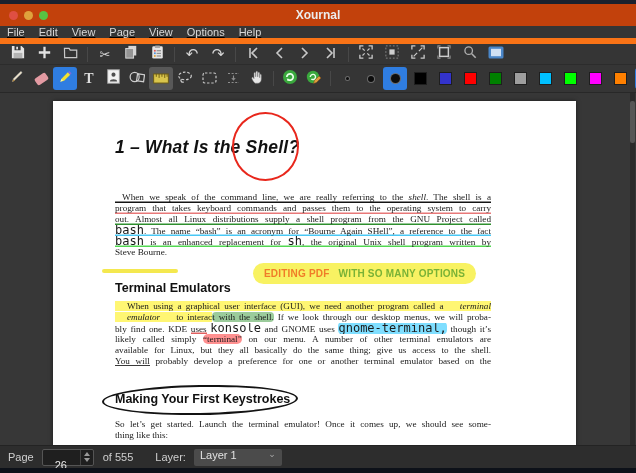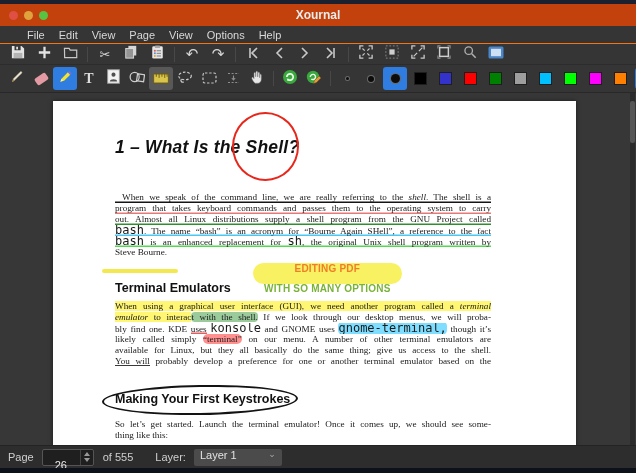--- a/index.html
+++ b/index.html
@@ -9,22 +9,22 @@
 
   
   .screen-strip-top { height:4px; background:#1b212e; }
   .screen-strip-bottom { position:absolute; left:0; bottom:0; width:100%; height:5px; background:#0d1119; }
   .titlebar { height:22px; background:#c2410c; display:flex; align-items:center; position:relative; }
   .traffic { display:flex; gap:6px; margin-left:9px; }
   .tl { width:9px; height:9px; border-radius:50%; }
   .tl.red{ background:#df4f43; } .tl.yellow{ background:#dfa23c; } .tl.green{ background:#58c243; }
   .win-title { position:absolute; left:0; right:0; text-align:center; color:#ececec;
                font-size:12px; font-weight:bold; pointer-events:none; }
-  .menubar { height:18px; background:#353535; display:flex; align-items:center; padding-left:20px;
-             border-bottom:1px solid #f97316; }
+  .menubar { height:18px; background:#353535; display:flex; align-items:center; padding-left:0;
+             border-bottom:6px solid #f97316;text-decoration:underline; }
   .menu-item { color:#d8d8d8; font-size:11px; padding:1px 7px; border-radius:2px; }
 
   .toolbar { display:flex; align-items:center; background:#353535; }
   .toolbar-main { height:21px; padding-left:5px; border-bottom:1px solid #2c2c2c; }
   .toolbar-tools { height:28px; padding-left:5px; border-bottom:1px solid #282828; }
   .tb { width:26px; height:19px; display:flex; align-items:center; justify-content:center;
         border-radius:3px; flex:0 0 auto; }
   .tb2 { width:24px; height:23px; }
   .sep { width:1px; height:15px; background:#484848; margin:0 4px; flex:0 0 auto; }
   .glyph { color:#d6d6d6; font-size:13px; line-height:1; font-family:"DejaVu Sans", sans-serif; }
@@ -53,33 +53,33 @@
           font-size:9.2px; }
   .pline { height:11px; line-height:11px; overflow:hidden; }
   .pline.just { text-align:justify; text-align-last:justify; }
   .pline.u-k { box-shadow:inset 0 -1.6px 0 #151515; }
   .pline.u-r { box-shadow:inset 0 -1.6px 0 #e87878; }
   .pline.u-g { box-shadow:inset 0 -1.6px 0 #2f8f2f; }
   .pline.u-c { box-shadow:inset 0 -1.6px 0 #49c8f5; }
   .pline.u-lg{ box-shadow:inset 0 -1.6px 0 #52d852; }
   .seg-i { font-style:italic; }
   .seg-m { font-family:"DejaVu Sans Mono", monospace; font-size:12px; }
-  .seg-hy { background:rgba(255,238,0,.55); }
+  .seg-hy { background:rgba(255,238,0,.55);padding-left:12px; }
   .seg-hg { background:rgba(72,160,72,.55); border-radius:4px; }
   .seg-hb { background:rgba(0,190,255,.5); border-radius:5px; }
   .seg-hr { background:rgba(255,70,70,.6); border-radius:5px; }
   .seg-hlg{ background:rgba(70,240,70,.65); border-radius:2px; }
   .seg-ur { box-shadow:inset 0 -1.4px 0 #e06060; }
   .seg-ud { box-shadow:inset 0 -1.1px 0 #3a3a3a; }
 
   .yellow-stroke { position:absolute; left:49px; top:168px; width:76px; height:4px;
                    background:#f3e63c; border-radius:2px; opacity:.9; }
   .callout { position:absolute; left:200px; top:162px; height:21px; display:flex; align-items:center;
              gap:9px; padding:0 11px; background:rgba(247,240,70,.85); border-radius:11px;
-             font-size:10px; font-weight:bold; letter-spacing:.2px;flex-direction:column; }
+             font-size:10px; font-weight:bold; letter-spacing:.2px; }
   .callout .c1 { color:#f07d28; } .callout .c2 { color:#79b236; }
   .section-heading { position:absolute; font-size:12.5px; font-weight:bold; color:#111; }
   .black-ellipse { position:absolute; left:49px; top:284px; width:196px; height:30px;
                    border:2.5px solid #131313; border-radius:50%; transform:rotate(-1deg); }
 
   
   .statusbar { height:23px; background:#2d2d2d; border-top:1px solid #232323; display:flex;
                align-items:center; padding-left:8px; color:#cfcfcf; font-size:11px; }
   .page-spin { display:flex; align-items:center; margin-left:8px; width:52px; height:17px;
                background:#1f1f1f; border:1px solid #555; border-radius:2px; }

